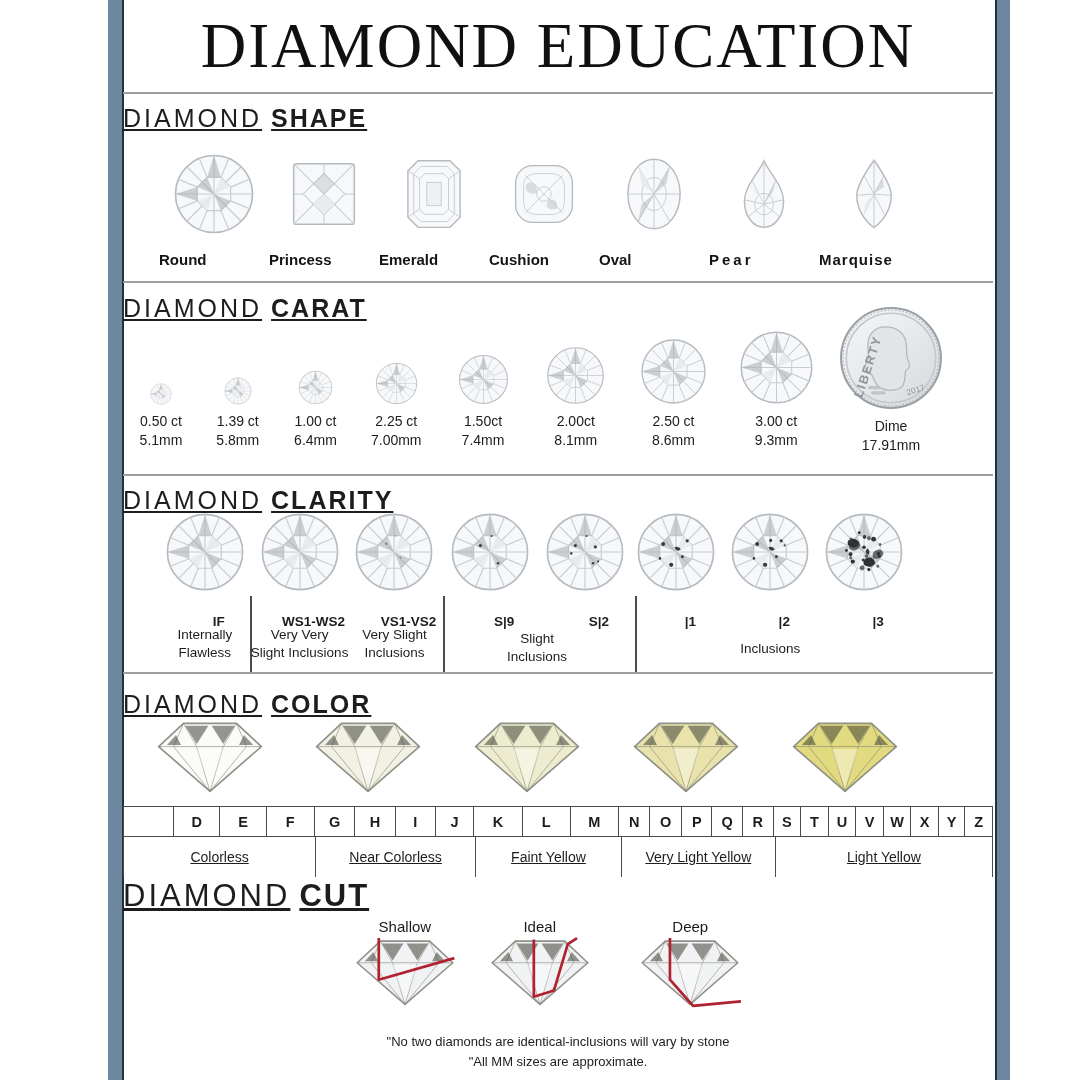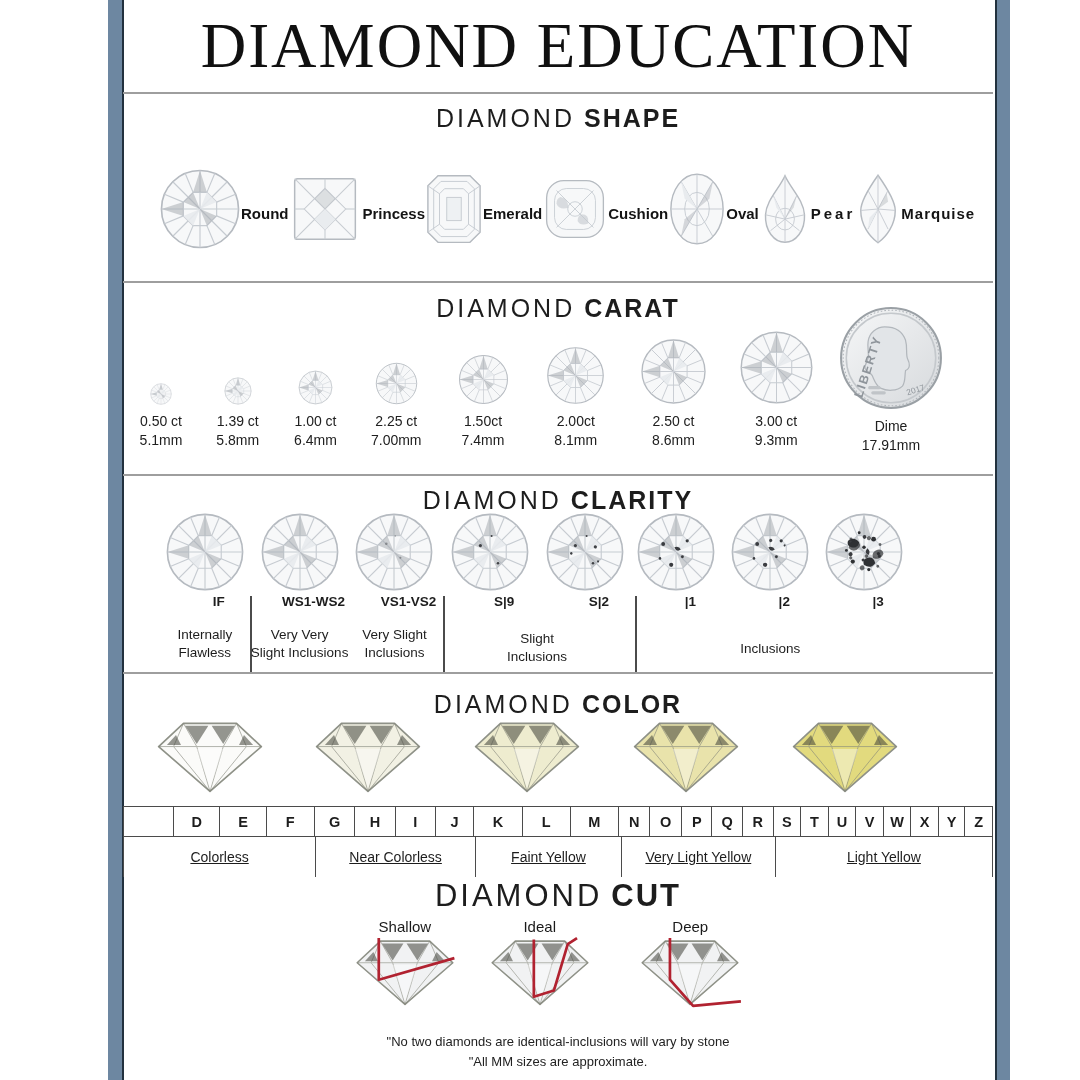--- a/index.html
+++ b/index.html
@@ -5,41 +5,41 @@
   html,body{margin:0;padding:0;background:#ffffff;}
   #page{position:relative;width:1080px;height:1080px;background:#ffffff;overflow:hidden;
         font-family:"Liberation Sans","DejaVu Sans",sans-serif;color:#1d1d1d;}
   .stripe{position:absolute;top:0;height:1080px;}
   #stripe-left{left:108px;width:14px;border-right:2px solid #22313e;}
   #stripe-right{left:995px;width:13px;border-left:2px solid #22313e;}
   .rule{position:absolute;left:123px;width:870px;height:2px;background:#9e9e9e;}
   .content{position:absolute;left:123px;width:870px;}
   #page-title{top:10px;text-align:center;font-family:"Liberation Serif","DejaVu Serif",serif;
               font-size:63px;letter-spacing:2px;color:#101010;white-space:nowrap;}
-  .sec-head{text-align:center;font-size:25px;white-space:nowrap;}
+  .sec-head{text-align:left;font-size:25px;white-space:nowrap;text-decoration:underline;}
   .sec-head .w1{font-weight:400;letter-spacing:3px;}
   .sec-head .w2{font-weight:700;letter-spacing:2px;margin-left:9px;}
   #cut-head{font-size:31px;}
   
   #shape-row{top:146px;height:126px;display:flex;padding-left:36px;padding-right:64px;box-sizing:border-box;}
-  .shape-item{flex:1;display:flex;flex-direction:row;align-items:center;}
+  .shape-item{flex:1;display:flex;flex-direction:column;}
   .shape-gembox{height:96px;display:flex;align-items:center;justify-content:center;}
   .shape-label{margin-top:9px;font-weight:700;font-size:15px;color:#141414;}
   .ls1{letter-spacing:1px;} .ls2{letter-spacing:3px;}
   
   #carat-row{top:306px;height:152px;display:flex;justify-content:space-between;padding-right:40px;box-sizing:border-box;}
   .carat-item{display:flex;flex-direction:column;align-items:center;height:152px;}
   .carat-gembox{flex:1;display:flex;align-items:flex-end;justify-content:center;}
   .carat-label{height:46px;padding-top:7px;text-align:center;font-size:14px;line-height:19px;color:#202020;}
   
   #clarity-gem-row{top:512px;height:84px;}
   .cl-gem{position:absolute;width:80px;height:80px;}
   #clarity-table{top:594px;height:78px;}
   .cl-div{position:absolute;top:2px;bottom:0;width:2px;background:#4b4b4b;}
-  .cl-grade{position:absolute;top:0;transform:translateX(-50%);font-weight:700;font-size:13.5px;white-space:nowrap;padding-left:28px;}
+  .cl-grade{position:absolute;top:20px;transform:translateX(-50%);font-weight:700;font-size:13.5px;white-space:nowrap;padding-left:28px;}
   .cl-desc{position:absolute;transform:translateX(-50%);font-size:13.5px;line-height:18px;text-align:center;white-space:nowrap;}
   
   #color-row{top:718px;height:88px;}
   .color-gem{position:absolute;width:116px;height:77px;}
   #letter-table{top:806px;}
   #letter-row{display:flex;height:31px;border:1.5px solid #4b4b4b;box-sizing:border-box;}
   .lc{display:flex;align-items:center;justify-content:center;font-weight:700;font-size:14.5px;
       border-right:1.5px solid #4b4b4b;box-sizing:border-box;}
   .lc:last-child{border-right:none;}
   #group-row{display:flex;height:40px;border-left:1.5px solid #4b4b4b;border-right:1.5px solid #4b4b4b;box-sizing:border-box;}

